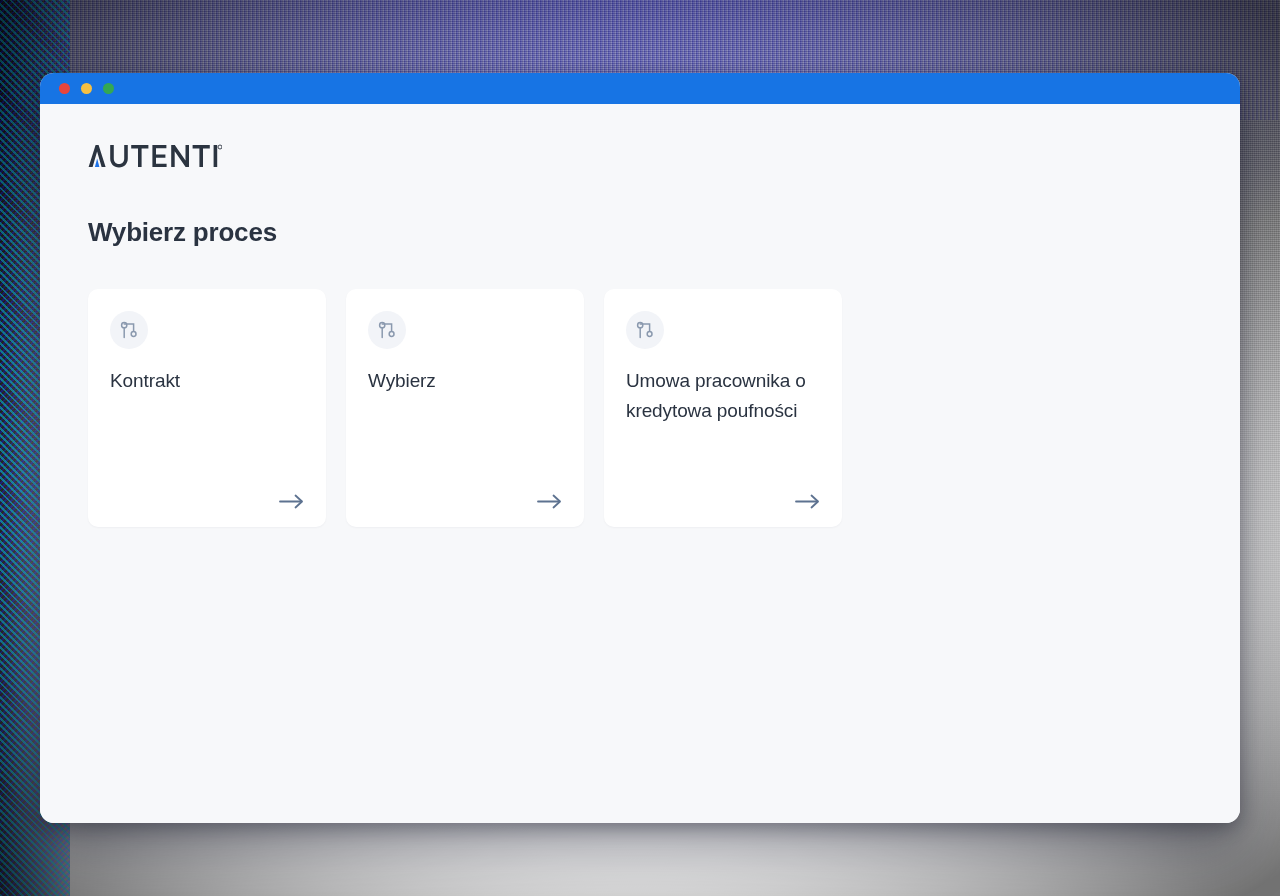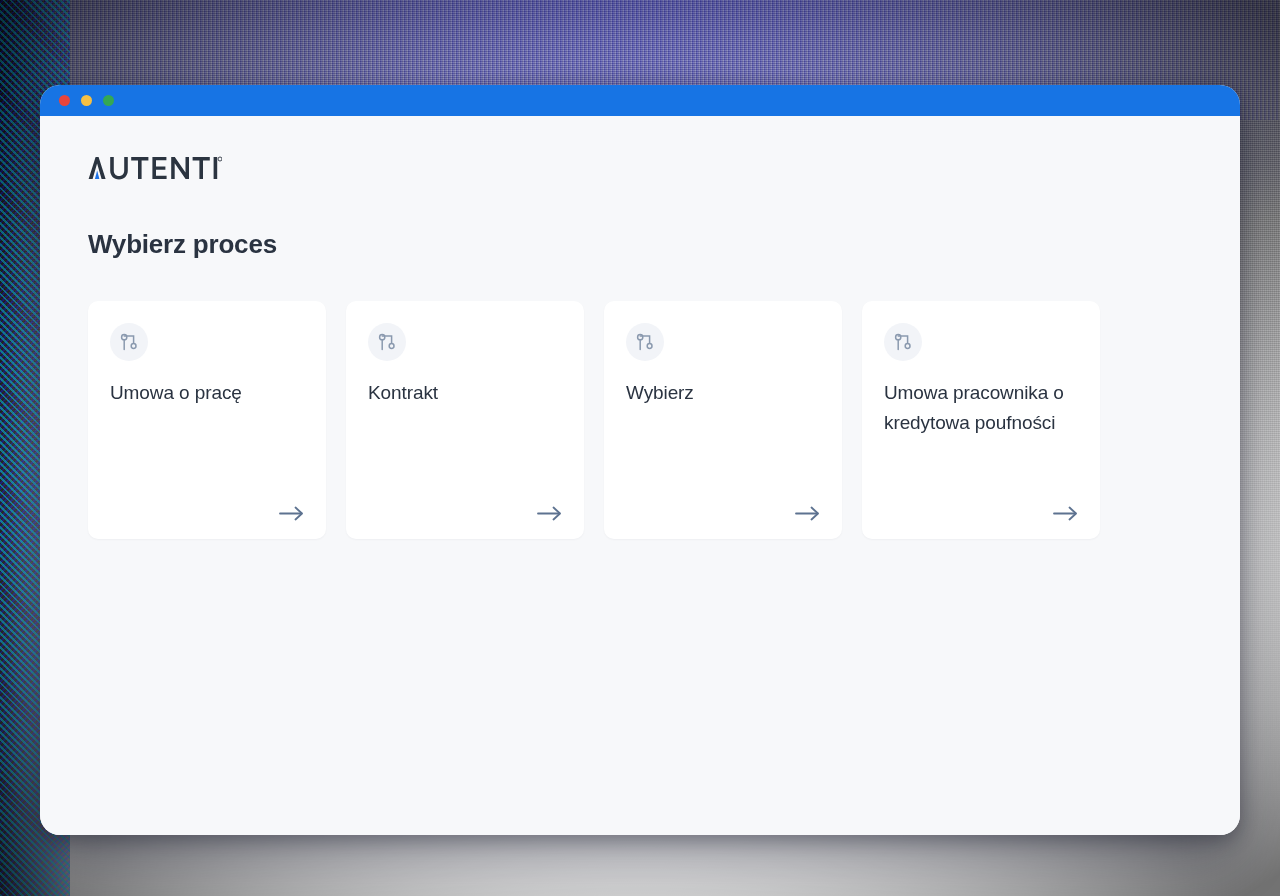--- a/index.html
+++ b/index.html
@@ -60,24 +60,24 @@
     z-index: 1;
     pointer-events: none;
     background:
       radial-gradient(ellipse 78% 72% at 50% 50%, rgba(0,0,0,0) 60%, rgba(0,0,0,0.55) 92%);
   }
 
   
   #window {
     position: absolute;
     left: 40px;
-    top: 85px;
+    top: 73px;
     width: 1200px;
     height: 750px;
-    border-radius: 20px;
+    border-radius: 14px;
     overflow: hidden;
     background: #f7f8fa;
     box-shadow: 0 26px 60px rgba(10,14,30,0.45), 0 6px 18px rgba(10,14,30,0.30);
     z-index: 2;
   }
 
   #titlebar {
     height: 31px;
     background: #1774e4;
     display: flex;
@@ -194,86 +194,69 @@
 
         <path d="M125.6 2 L125.6 24 L129.2 24 L129.2 2 Z" fill="#2b3440"></path>
 
         <circle cx="132.0" cy="4.0" r="2.0" fill="none" stroke="#2b3440" stroke-width="0.9"></circle>
       </svg>
     </div>
 
     <h1 id="page-title">Wybierz proces</h1>
 
     <div id="card-grid">
+
 
       <div class="card">
         <div class="card-icon">
           <svg width="19" height="19" viewBox="0 0 19 19" fill="none" stroke="#8a99ae" stroke-width="1.5" stroke-linecap="round">
             <circle cx="4.2" cy="4.2" r="2.6"></circle>
             <line x1="4.2" y1="6.9" x2="4.2" y2="16.6"></line>
             <path d="M4.2 3.0 L13.6 3.0 L13.6 10.2"></path>
             <circle cx="13.6" cy="13.0" r="2.4"></circle>
           </svg>
         </div>
-        <div class="card-title">Umowa o pracę</div>
+        <div class="card-title">Kontrakt</div>
         <div class="card-arrow">
           <svg width="25" height="15" viewBox="0 0 25 15" fill="none" stroke="#5d7290" stroke-width="1.8" stroke-linecap="round" stroke-linejoin="round">
             <line x1="1" y1="7.5" x2="22.5" y2="7.5"></line>
             <polyline points="16.5,1.5 23,7.5 16.5,13.5"></polyline>
           </svg>
         </div>
       </div>
+
+
 
       <div class="card">
         <div class="card-icon">
           <svg width="19" height="19" viewBox="0 0 19 19" fill="none" stroke="#8a99ae" stroke-width="1.5" stroke-linecap="round">
             <circle cx="4.2" cy="4.2" r="2.6"></circle>
             <line x1="4.2" y1="6.9" x2="4.2" y2="16.6"></line>
             <path d="M4.2 3.0 L13.6 3.0 L13.6 10.2"></path>
             <circle cx="13.6" cy="13.0" r="2.4"></circle>
           </svg>
         </div>
-        <div class="card-title">Kontrakt</div>
+        <div class="card-title">Wybierz</div>
         <div class="card-arrow">
           <svg width="25" height="15" viewBox="0 0 25 15" fill="none" stroke="#5d7290" stroke-width="1.8" stroke-linecap="round" stroke-linejoin="round">
             <line x1="1" y1="7.5" x2="22.5" y2="7.5"></line>
             <polyline points="16.5,1.5 23,7.5 16.5,13.5"></polyline>
           </svg>
         </div>
       </div>
-
-
 
       <div class="card">
         <div class="card-icon">
           <svg width="19" height="19" viewBox="0 0 19 19" fill="none" stroke="#8a99ae" stroke-width="1.5" stroke-linecap="round">
             <circle cx="4.2" cy="4.2" r="2.6"></circle>
             <line x1="4.2" y1="6.9" x2="4.2" y2="16.6"></line>
             <path d="M4.2 3.0 L13.6 3.0 L13.6 10.2"></path>
             <circle cx="13.6" cy="13.0" r="2.4"></circle>
           </svg>
         </div>
-        <div class="card-title">Wybierz</div>
-        <div class="card-arrow">
-          <svg width="25" height="15" viewBox="0 0 25 15" fill="none" stroke="#5d7290" stroke-width="1.8" stroke-linecap="round" stroke-linejoin="round">
-            <line x1="1" y1="7.5" x2="22.5" y2="7.5"></line>
-            <polyline points="16.5,1.5 23,7.5 16.5,13.5"></polyline>
-          </svg>
-        </div>
-      </div>
-
-      <div class="card">
-        <div class="card-icon">
-          <svg width="19" height="19" viewBox="0 0 19 19" fill="none" stroke="#8a99ae" stroke-width="1.5" stroke-linecap="round">
-            <circle cx="4.2" cy="4.2" r="2.6"></circle>
-            <line x1="4.2" y1="6.9" x2="4.2" y2="16.6"></line>
-            <path d="M4.2 3.0 L13.6 3.0 L13.6 10.2"></path>
-            <circle cx="13.6" cy="13.0" r="2.4"></circle>
-          </svg>
-        </div>
         <div class="card-title">Umowa pracownika o kredytowa poufności</div>
         <div class="card-arrow">
           <svg width="25" height="15" viewBox="0 0 25 15" fill="none" stroke="#5d7290" stroke-width="1.8" stroke-linecap="round" stroke-linejoin="round">
             <line x1="1" y1="7.5" x2="22.5" y2="7.5"></line>
             <polyline points="16.5,1.5 23,7.5 16.5,13.5"></polyline>
           </svg>
         </div>
       </div>
 
     </div>

